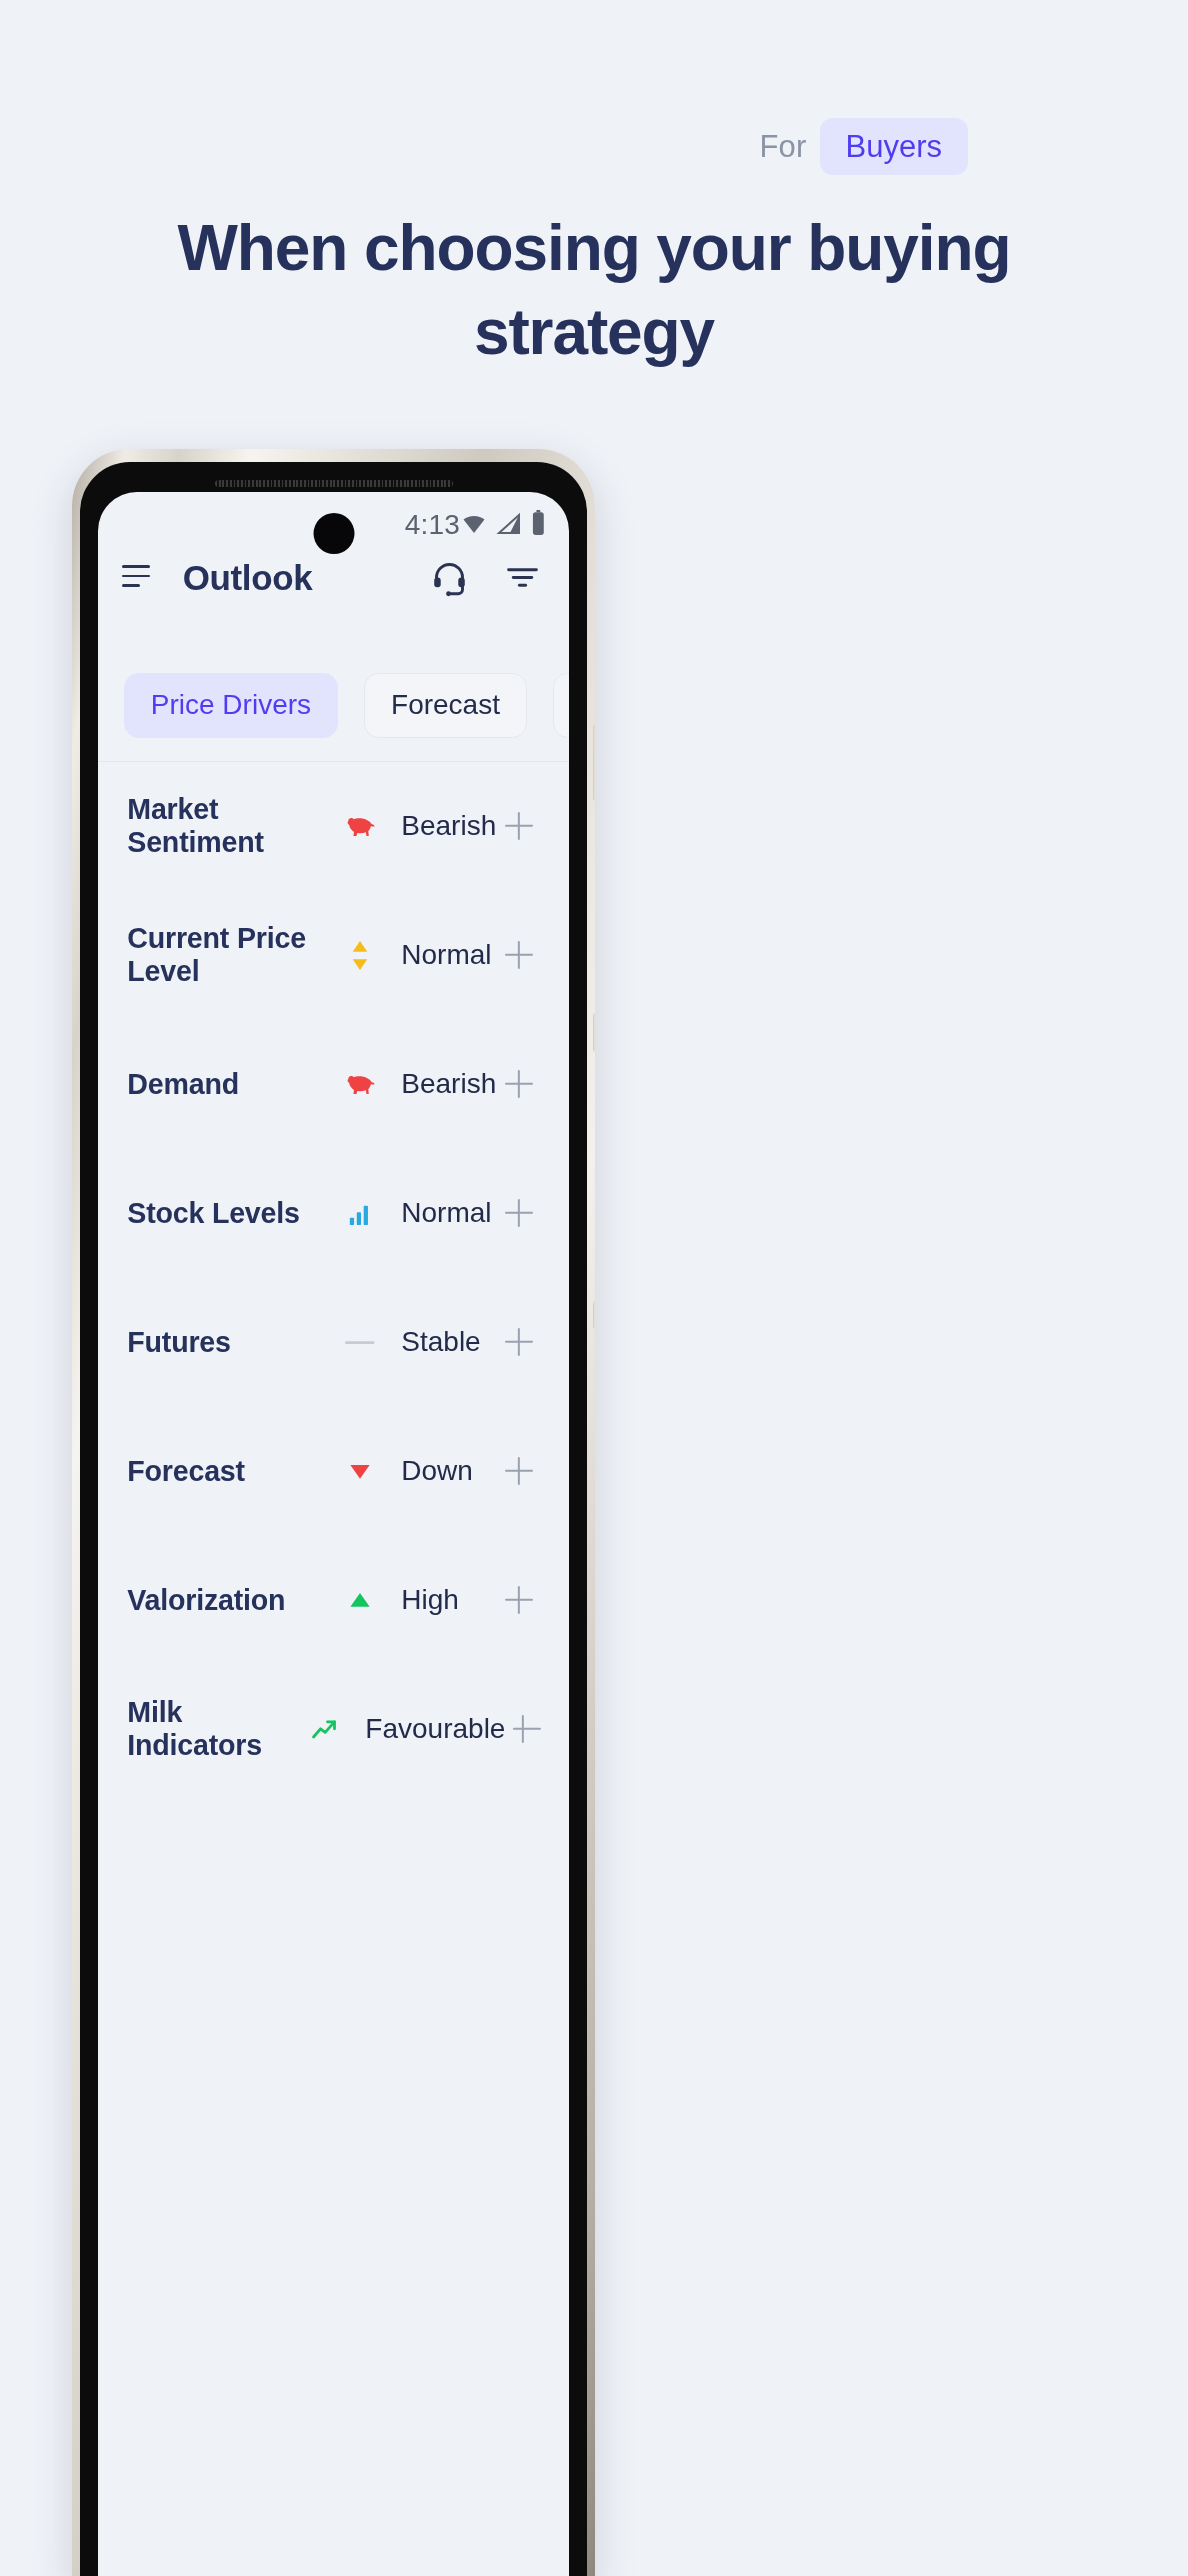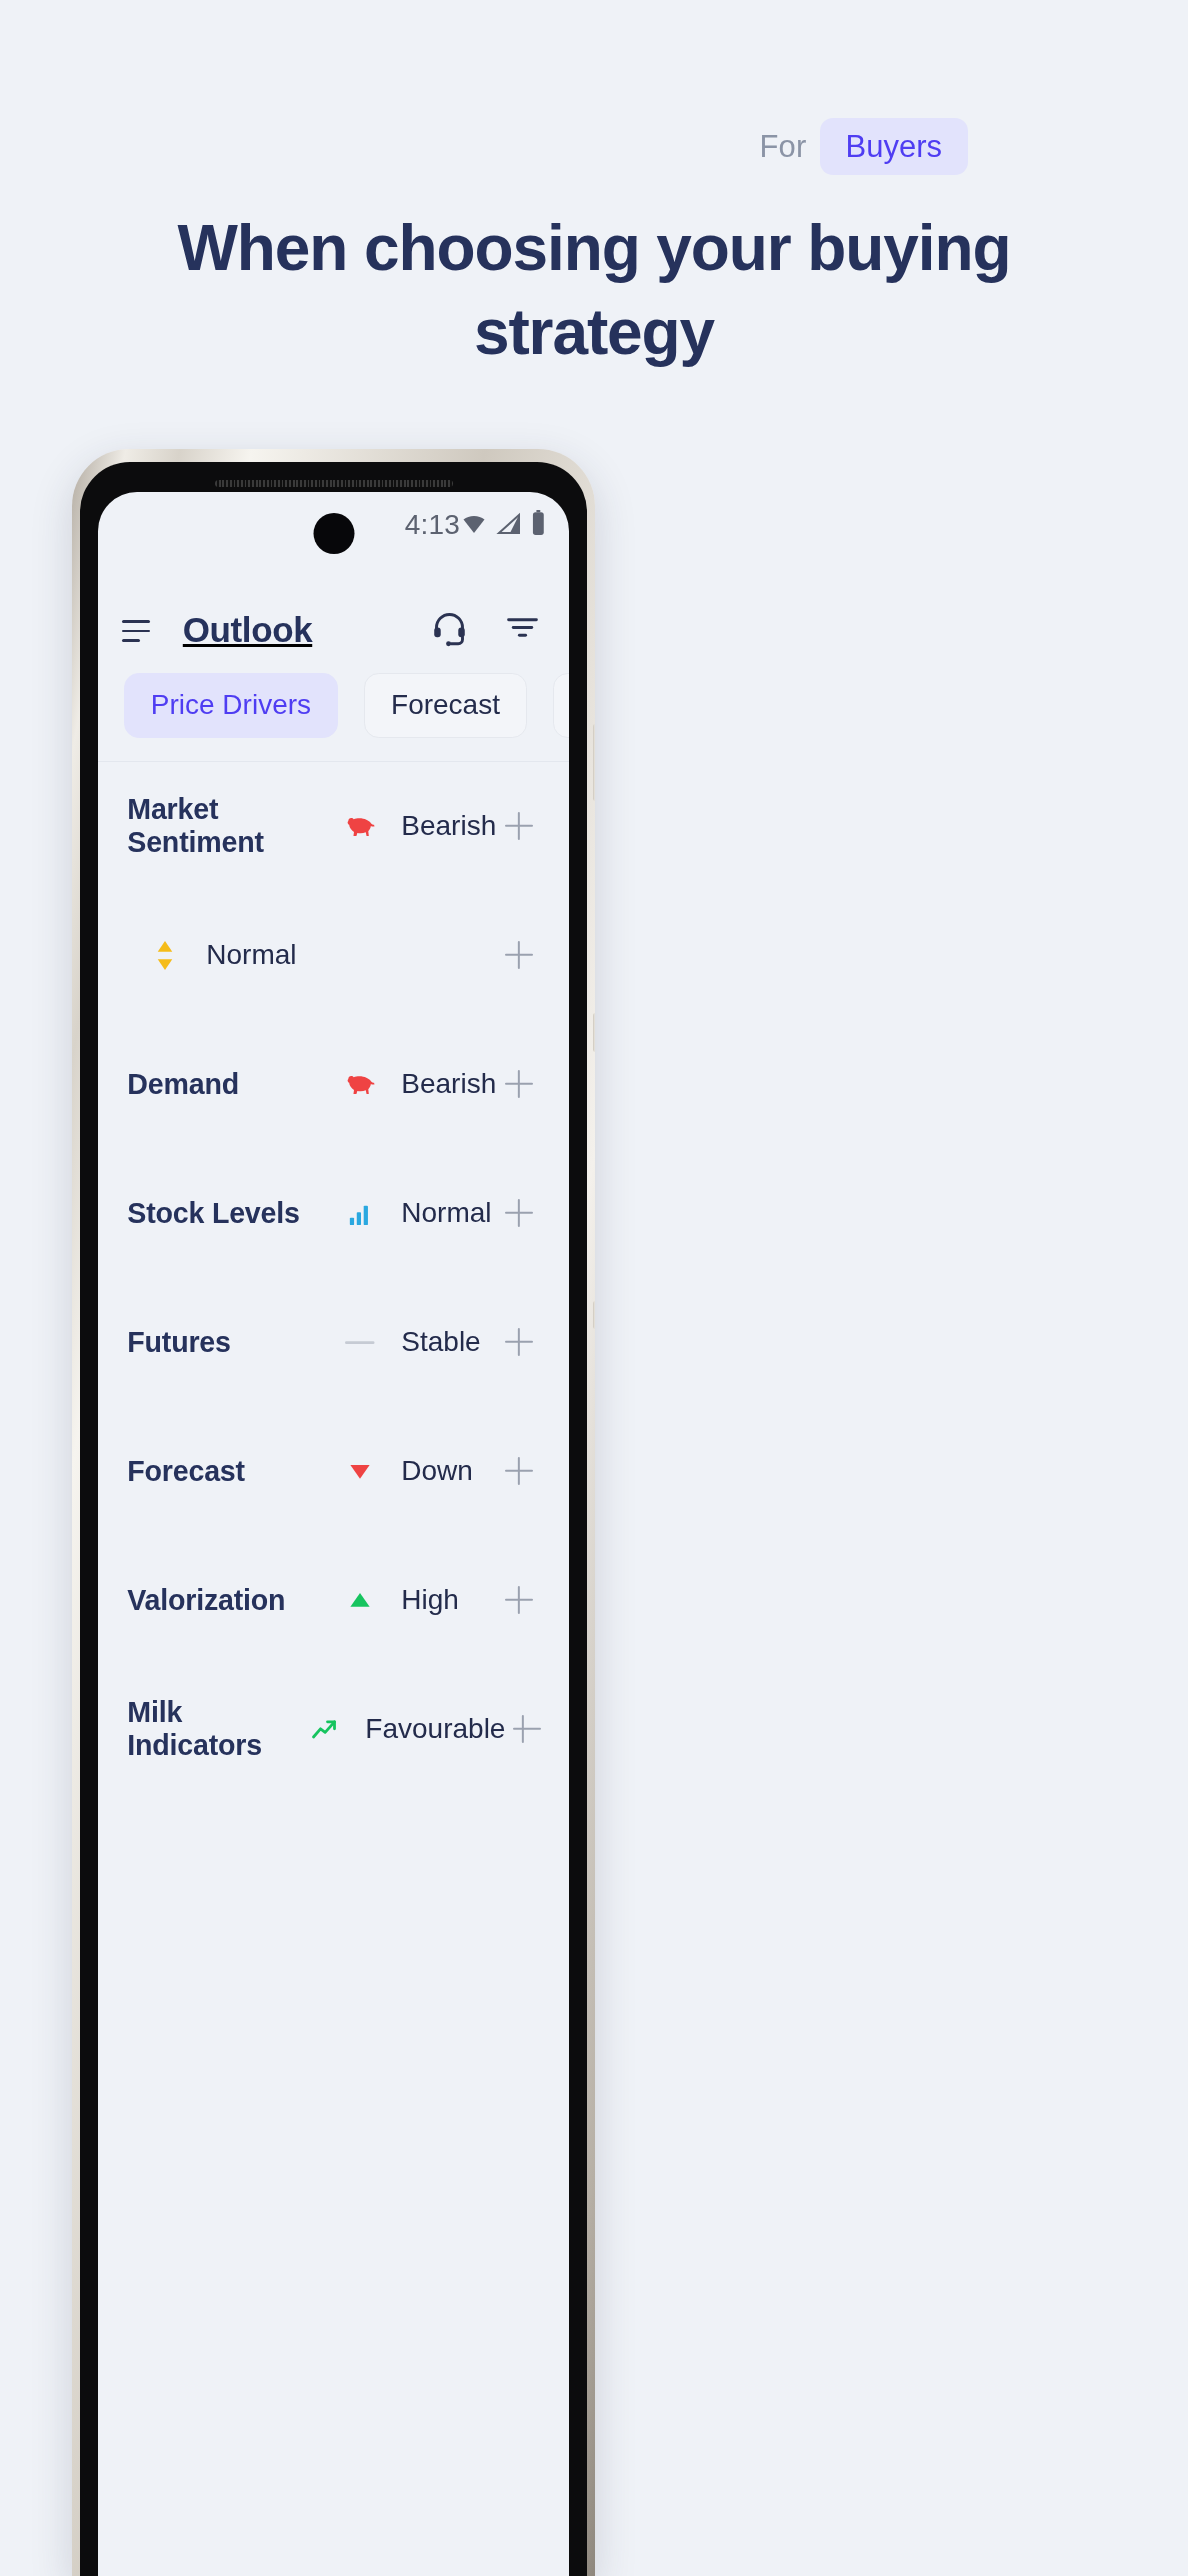--- a/index.html
+++ b/index.html
@@ -79,21 +79,21 @@
     position:relative; height:66px;
     display:flex; align-items:center; justify-content:flex-end;
     padding:0 24px 0 28px;
   }
   .status-time { font-size:28px; color:#5c6270; letter-spacing:0.2px; }
   .status-icons { display:flex; align-items:flex-end; gap:8.3px; }
 
   
   .appbar {
     position:relative; height:92px;
-    display:flex; align-items:flex-end; padding:0 28px 0 24px;text-decoration:underline;
+    display:flex; align-items:flex-start; padding:0 28px 0 24px;
   }
   .hamburger { width:37px; height:37px; display:flex; flex-direction:column;
                justify-content:center; gap:6.4px; cursor:pointer; }
   .hamburger i { display:block; height:2.8px; border-radius:1.8px; background:#2b3352; }
   .hamburger i:nth-child(1){ width:28px; }
   .hamburger i:nth-child(2){ width:28px; }
   .hamburger i:nth-child(3){ width:18.4px; }
   .app-title {
     margin-left:24px; font-size:35px; font-weight:700; color:#26325c;
     letter-spacing:-0.4px;
@@ -221,20 +221,21 @@
                 <svg width="33" height="24" viewBox="0 0 36 26">
                     <path d="M5 6c0-2 1.6-3.4 3.4-3.4 1.3 0 2.3.6 2.9 1.5 1.7-.8 4-1.2 6.6-1.2 6 0 11 2.6 13.4 5.6 1.2 1.4 2.4 1.8 3.6 1.9l.5 1.9c-1.6.4-3 .2-4.2-.4-.3 2.3-1.4 4.4-3 6l.6 5.5h-2.6l-.9-4.2c-1.8.8-3.9 1.2-6 1.2-1.3 0-2.6-.2-3.8-.5l-1.1 3.5H11l.6-4.7C8.5 17 6.4 14 6 10.5 4.9 9.9 4.2 9 4.2 7.8c0-.6.3-1.2.8-1.8z" fill="#ef4343"></path>
                   </svg>
               </span>
               <span class="row-value">Bearish</span>
             </span>
             <span class="row-plus"></span>
           </div>
 
           <div class="row">
+            <span class="row-label">Current Price Level</span>
             <span class="row-status">
               <span class="row-ico">
                 <svg width="20" height="31" viewBox="0 0 22 34">
                     <path d="M11 1 19 13H3z" fill="#f5bc1a"></path>
                     <path d="M11 33 3 21h16z" fill="#f5bc1a"></path>
                   </svg>
               </span>
               <span class="row-value">Normal</span>
             </span>
             <span class="row-plus"></span>

